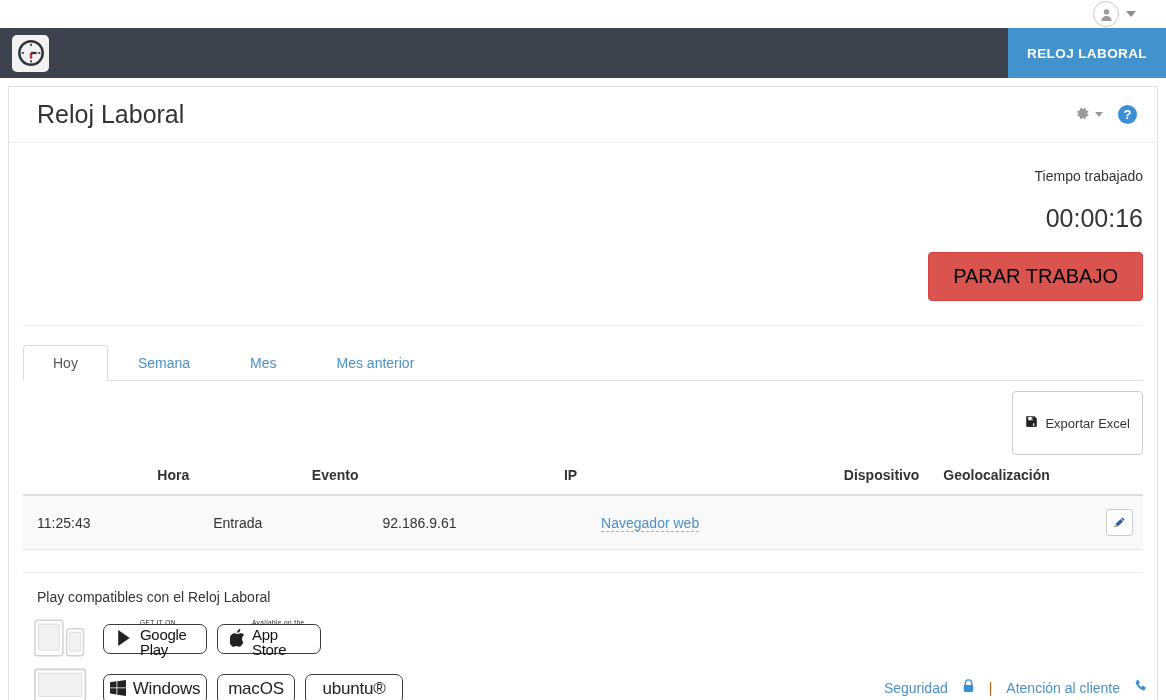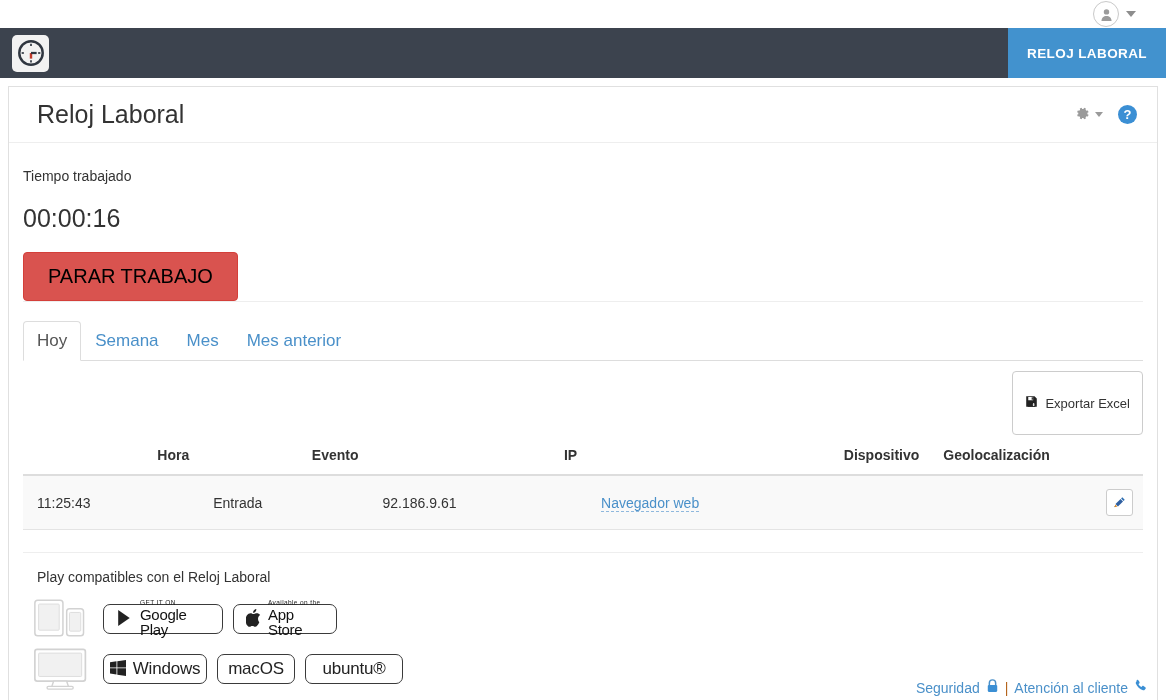--- a/index.html
+++ b/index.html
@@ -63,38 +63,38 @@
     border-right:4px solid transparent;border-top:5px solid #9a9a9a;
   }
   .help-circle{
     width:19px;height:19px;border-radius:50%;background:#3b8fd4;
     color:#fff;font-size:13px;font-weight:bold;
     display:flex;align-items:center;justify-content:center;cursor:pointer;
   }
 
   
   .timer-zone{
-    padding-top:25px;text-align:left;
+    padding-top:25px;padding-bottom:24px;text-align:right;
     border-bottom:1px solid #eeeeee;margin:0 14px;
   }
   .timer-label{font-size:14px;color:#333;}
   .timer-value{font-size:25px;color:#333;margin-top:20px;}
   .stop-btn{
     margin:19px auto 0;display:inline-block;
     background:#d9534f;color:#000000;border:1px solid #d43f3a;border-radius:4px;
     font-size:20px;padding:12px 24px;cursor:pointer;
   }
 
   
   .tabs-row{
     margin:19px 14px 0;display:flex;align-items:flex-end;
     border-bottom:1px solid #dddddd;
   }
   .tab{
-    padding:9px 13px;font-size:17px;color:#4a90c9;cursor:pointer;
+    padding:9px 29px;font-size:14px;color:#4a90c9;cursor:pointer;
     border:1px solid transparent;margin-bottom:-1px;border-radius:4px 4px 0 0;
   }
   .tab.active{
     color:#555;background:#fff;border-color:#dddddd #dddddd #ffffff;cursor:default;
   }
 
   
   .export-row{margin:10px 14px 0;display:flex;justify-content:flex-end;}
   .export-btn{
     border:1px solid #ccc;border-radius:4px;background:#fff;
@@ -140,21 +140,21 @@
   }
   .badge-txt-sm{font-size:6.5px;color:#222;letter-spacing:.4px;line-height:1;
     text-transform:uppercase;}
   .badge-txt-lg{font-size:15px;color:#111;line-height:1.05;letter-spacing:-.3px;}
   .badge-stack{display:flex;flex-direction:column;justify-content:center;}
   .badge-plain{font-size:17px;color:#222;letter-spacing:-.2px;}
 
   
   .footer{
     position:absolute;right:18px;bottom:4px;
-    font-size:14px;color:#4a90c9;display:flex;align-items:center;gap:6px;
+    font-size:14px;color:#4a90c9;display:flex;align-items:center;gap:14px;
   }
   .footer a{color:#4a90c9;text-decoration:none;cursor:pointer;}
   .pipe{color:#b5651d;}
 </style>
 </head>
 <body>
 
 <div class="userbar">
   <div class="user-wrap">
     <span class="avatar">
@@ -271,21 +271,21 @@
 
     <div class="apps-line">
       <span class="dev-icons">
         <svg width="58" height="44" viewBox="0 0 62 46">
           <rect x="2" y="3" width="30" height="38" rx="3" fill="#fff" stroke="#d2d2d2" stroke-width="1.6"></rect>
           <rect x="6" y="7" width="22" height="28" rx="1" fill="#f1f1f1" stroke="#dcdcdc" stroke-width="1"></rect>
           <rect x="36" y="12" width="18" height="29" rx="3" fill="#fff" stroke="#d2d2d2" stroke-width="1.6"></rect>
           <rect x="39" y="16" width="12" height="20" rx="1" fill="#f1f1f1" stroke="#dcdcdc" stroke-width="1"></rect>
         </svg>
       </span>
-      <span class="badge" style="width:120px">
+      <span class="badge" style="width:104px">
         <span>
           <svg width="17" height="18" viewBox="0 0 18 20">
               <path fill="#222" d="M2 1.2v17.6L14.8 10z"></path>
             </svg>
         </span>
         <span class="badge-stack">
           <span class="badge-txt-sm">GET IT ON</span>
           <span class="badge-txt-lg">Google Play</span>
         </span>
       </span>

